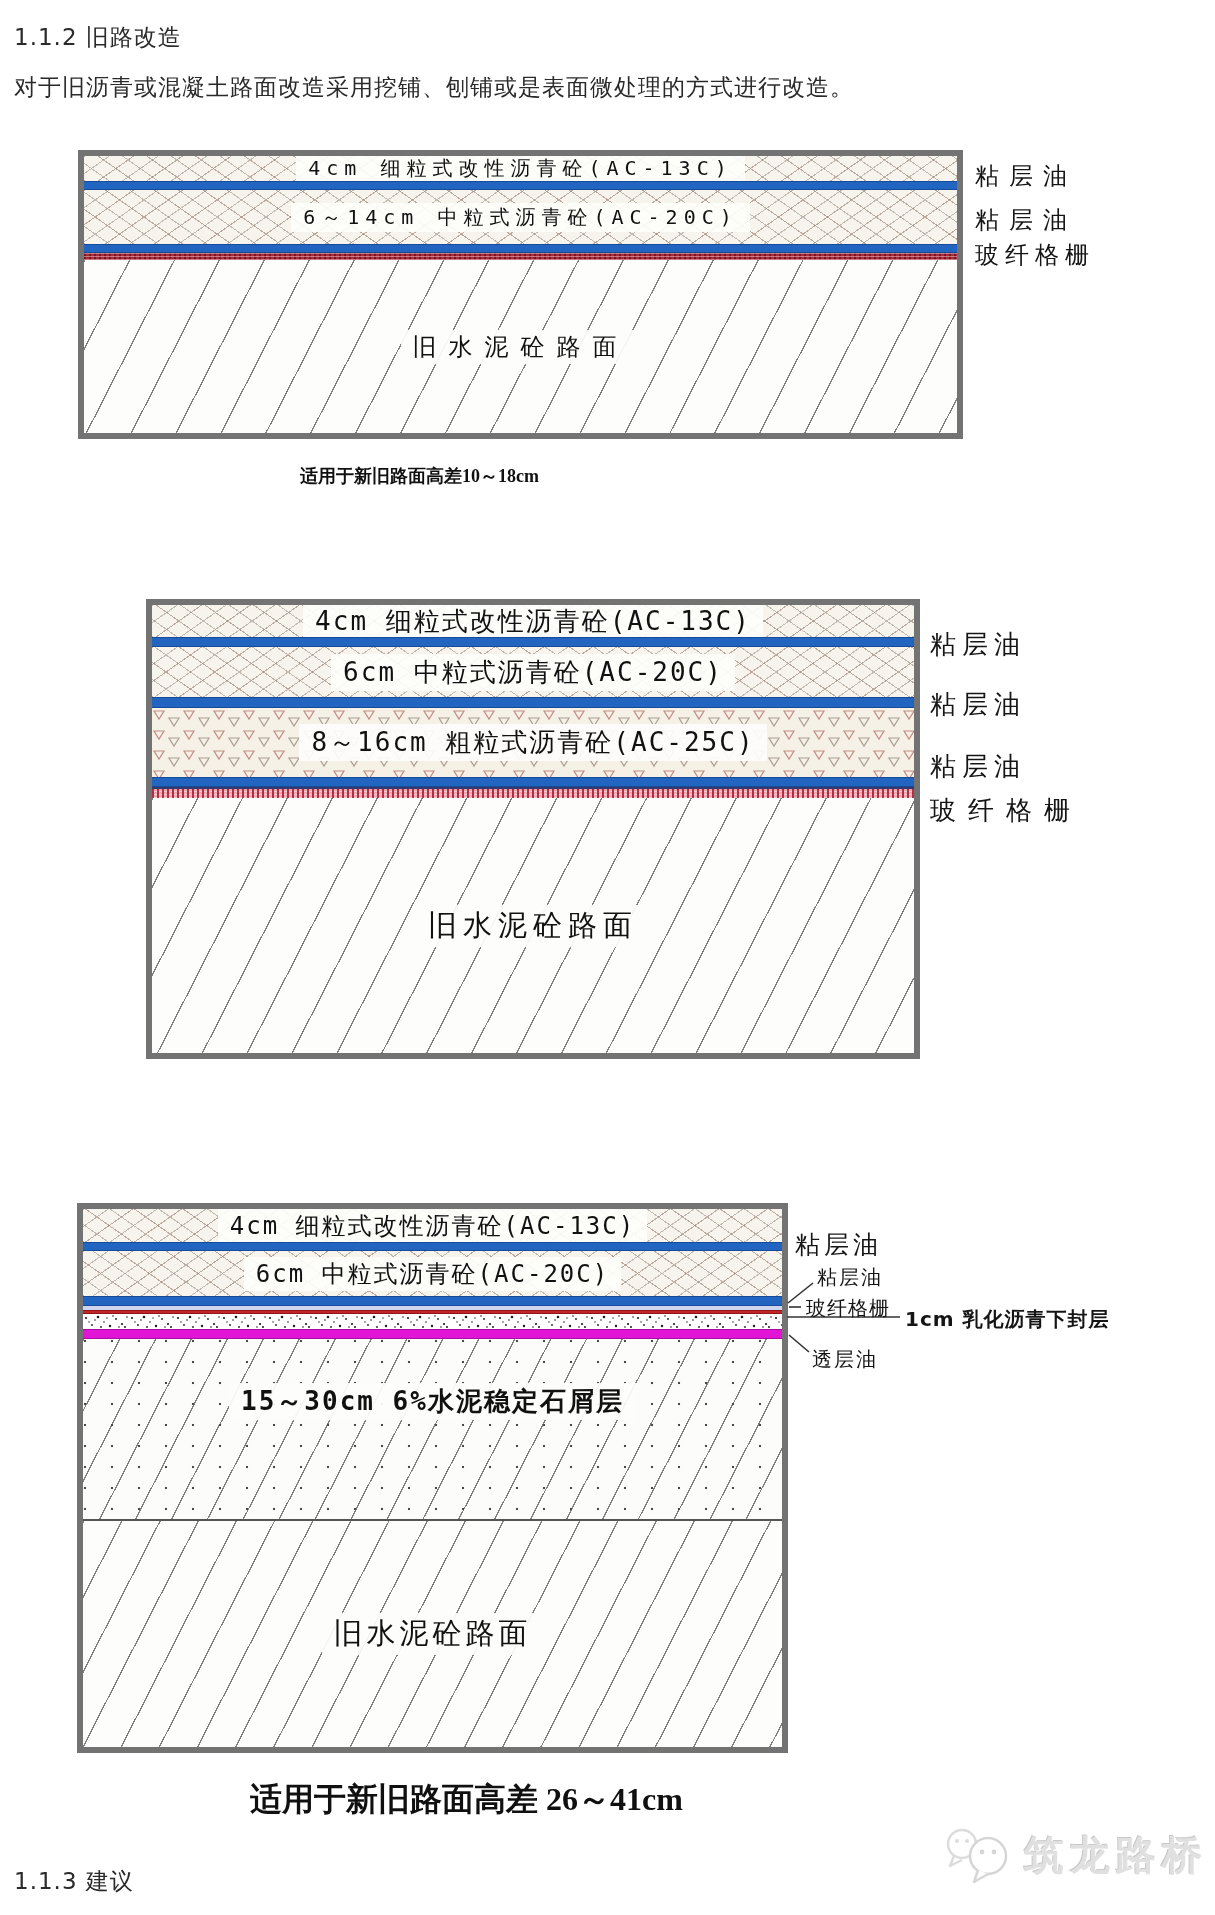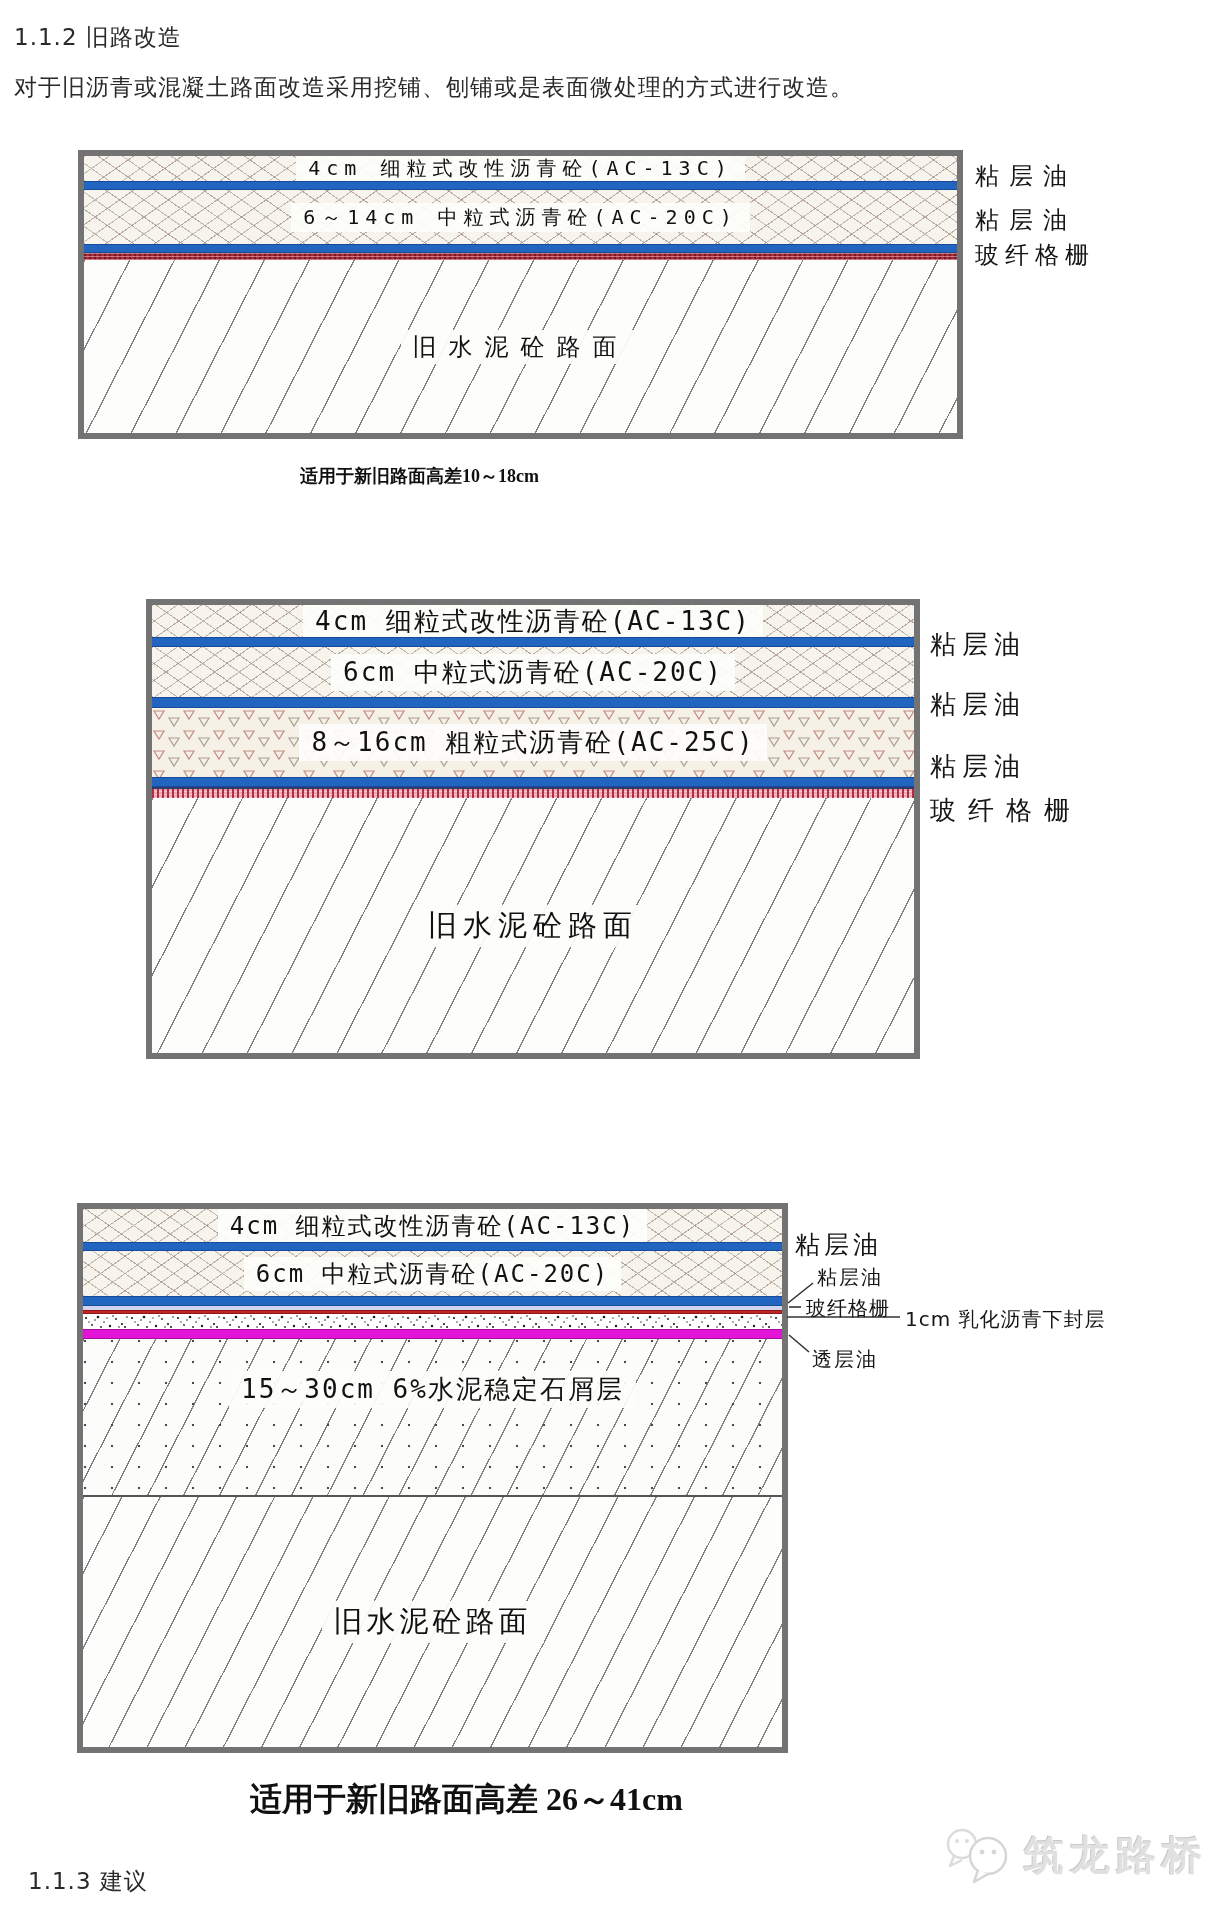--- a/index.html
+++ b/index.html
@@ -142,51 +142,51 @@
     </div>
     <div class="blue" style="height:10px;"></div>
     <div class="lav" style="height:4px;"></div>
     <div class="redline" style="height:4px;"></div>
     <div class="lay" style="height:15px;">
       <svg class="fillpat" preserveAspectRatio="none">
           <rect width="100%" height="100%" fill="url(#dotPat)"></rect>
         </svg>
     </div>
     <div class="magenta" style="height:10px;"></div>
-    <div class="lay stab" style="height:156px;">
+    <div class="lay stab" style="height:180px;font-weight:bold;">
       <span class="ltext" style="font-size:26px;letter-spacing:2px;margin-top:-56px;">15～30cm 6%水泥稳定石屑层</span>
     </div>
     <div class="divider" style="height:2px;"></div>
     <div class="lay dhatch3" style="flex:1;">
       <span class="ltext" style="font-size:29px;letter-spacing:4px;">旧水泥砼路面</span>
     </div>
   </div>
 
   <svg class="abs" style="left:770px;top:1272px;" width="150" height="90">
     <line x1="18" y1="31" x2="43" y2="11" stroke="#333" stroke-width="1.6"></line>
     <line x1="19" y1="35" x2="31" y2="35" stroke="#333" stroke-width="1.6"></line>
     <line x1="17" y1="45" x2="130" y2="45" stroke="#333" stroke-width="1.6"></line>
     <line x1="19" y1="63" x2="39" y2="80" stroke="#333" stroke-width="1.6"></line>
   </svg>
   <span class="slabel" style="left:795px;top:1228px;font-size:25px;letter-spacing:4px;">粘层油</span>
   <span class="slabel" style="left:817px;top:1264px;font-size:20px;letter-spacing:2px;">粘层油</span>
   <span class="slabel" style="left:806px;top:1295px;font-size:20px;letter-spacing:1px;">玻纤格栅</span>
-  <span class="slabel" style="left:905px;top:1306px;font-size:20px;letter-spacing:1px;">1cm 乳化沥青下封层</span>
+  <span class="slabel" style="left:905px;top:1306px;font-size:20px;letter-spacing:1px;font-weight:bold;">1cm 乳化沥青下封层</span>
   <span class="slabel" style="left:812px;top:1346px;font-size:20px;letter-spacing:2px;">透层油</span>
   <div class="cap" style="left:250px;top:1778px;font-size:32px;">适用于新旧路面高差 26～41cm</div>
 
   <div class="abs" style="left:942px;top:1824px;display:flex;align-items:center;">
     <svg width="72" height="62">
       <circle cx="20" cy="20" r="14" fill="none" stroke="#dcdcdc" stroke-width="2.5"></circle>
       <path d="M12 32 L8 42 L20 36" fill="none" stroke="#dcdcdc" stroke-width="2.5" stroke-linejoin="round"></path>
       <circle cx="15" cy="17" r="2" fill="#dcdcdc"></circle>
         <circle cx="25" cy="17" r="2" fill="#dcdcdc"></circle>
       <circle cx="46" cy="32" r="18" fill="#ffffff" stroke="#d6d6d6" stroke-width="2.5"></circle>
       <path d="M36 46 L32 58 L46 50" fill="#ffffff" stroke="#d6d6d6" stroke-width="2.5" stroke-linejoin="round"></path>
       <circle cx="40" cy="28" r="2.4" fill="#d6d6d6"></circle>
         <circle cx="52" cy="28" r="2.4" fill="#d6d6d6"></circle>
     </svg>
     <span class="wm" style="margin-left:10px;">筑龙路桥</span>
   </div>
 
-  <div class="abs h-sec" style="left:28px;top:1866px;">1.1.3 建议</div>
+  <div class="abs h-sec" style="left:14px;top:1866px;">1.1.3 建议</div>
 
 </div>
 
 </body></html>

